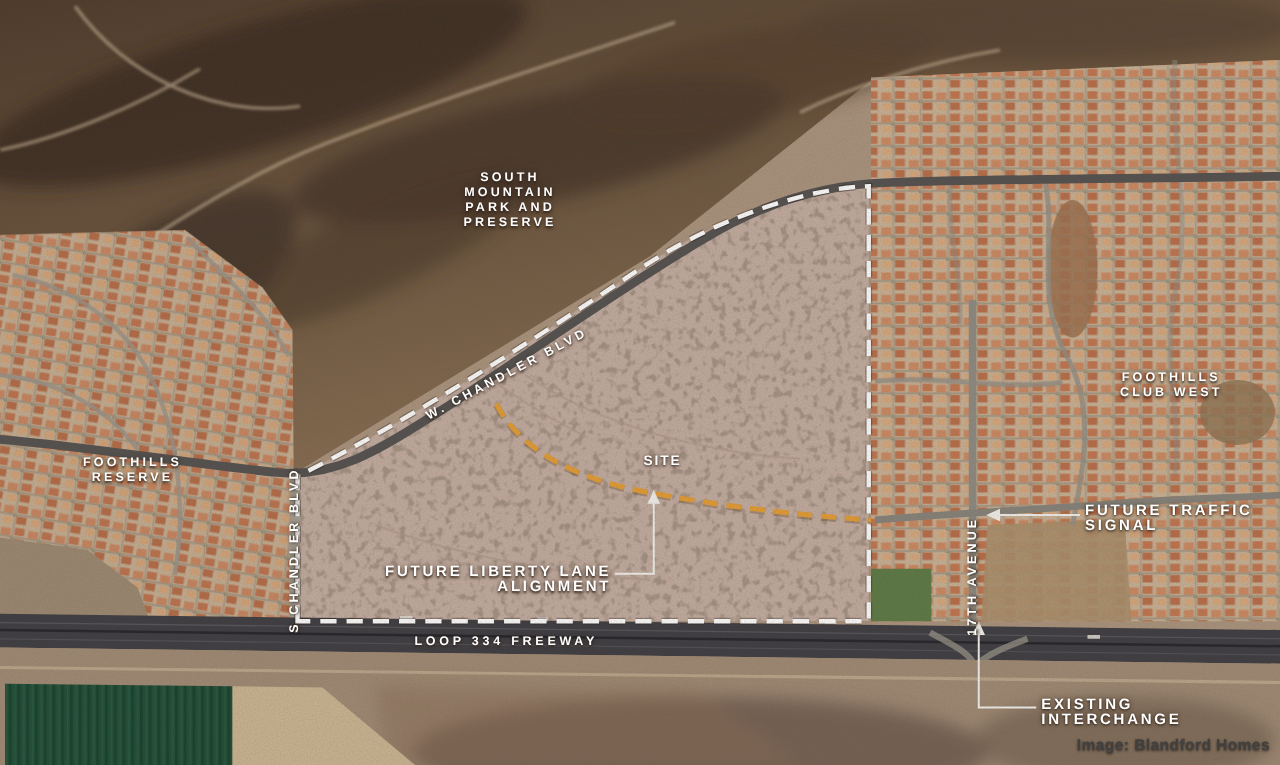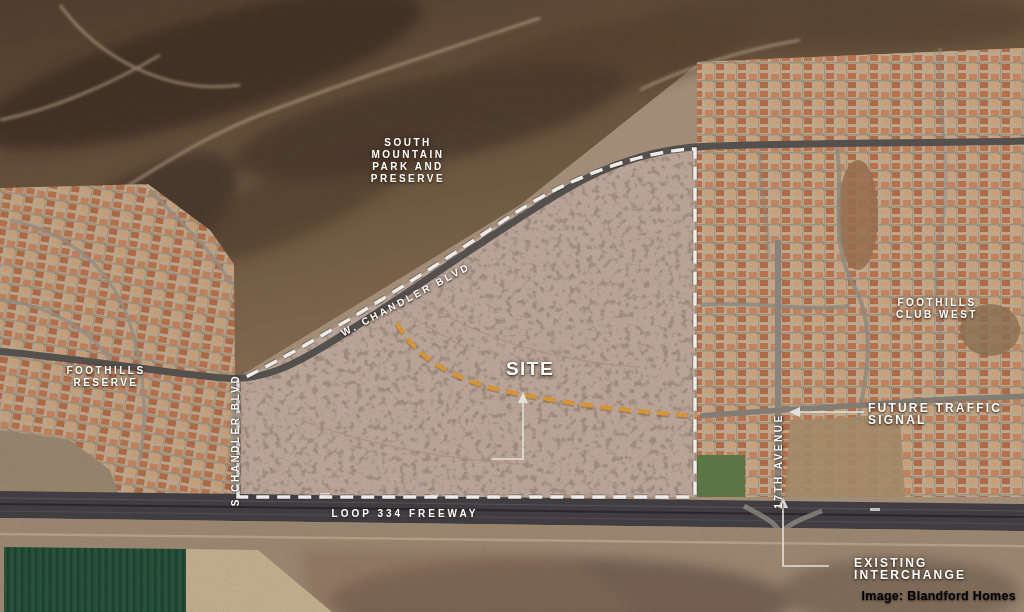--- a/index.html
+++ b/index.html
@@ -6,23 +6,23 @@
   #stage{position:relative;width:1024px;height:612px;overflow:hidden;
          font-family:"Liberation Sans",sans-serif;background:#ab947e;}
   #stage svg{position:absolute;left:0;top:0;}
   .lbl{position:absolute;color:#fff;font-weight:bold;font-size:10px;line-height:12px;
        letter-spacing:2.5px;white-space:pre-line;
        text-shadow:0 1px 2px rgba(45,32,22,.95),0 0 4px rgba(45,32,22,.55);}
   .c{transform:translate(-50%,0);text-align:center;}
   .r{text-align:right;}
   .rot-road{transform:translate(-50%,-50%) rotate(-28deg);letter-spacing:2.8px;}
   .rot-vert{transform:translate(-50%,-50%) rotate(-90deg);white-space:nowrap;}
-  .site-lbl{font-size:19px;letter-spacing:1.5px;line-height:16px;text-align:center;}
+  .site-lbl{font-size:11px;letter-spacing:1.5px;line-height:16px;text-align:center;}
   .small-ann{font-size:12px;letter-spacing:2.2px;}
-  .credit{position:absolute;right:8px;top:589px;color:#000000;font-weight:bold;
+  .credit{position:absolute;right:8px;top:589px;color:#404040;font-weight:bold;
           font-size:12.5px;letter-spacing:.3px;
           text-shadow:0 1px 2px rgba(30,25,20,.8);}
 </style>
 </head>
 <body>
 
 <div id="stage">
 
 <svg width="1024" height="612" viewBox="0 0 1024 612">
   <defs>
@@ -177,20 +177,22 @@
 MOUNTAIN
 PARK AND
 PRESERVE</div>
 <div class="lbl c" style="left:106px;top:365px;">FOOTHILLS
 RESERVE</div>
 <div class="lbl c" style="left:937px;top:297px;">FOOTHILLS
 CLUB WEST</div>
 <div class="lbl rot-road" style="left:406px;top:300px;">W. CHANDLER BLVD</div>
 <div class="lbl rot-vert" style="left:236px;top:440px;">S CHANDLER BLVD</div>
 <div class="lbl c site-lbl" style="left:530px;top:361px;">SITE</div>
+<div class="lbl r small-ann" style="right:535px;top:451px;">FUTURE LIBERTY LANE
+ALIGNMENT</div>
 <div class="lbl c" style="left:405px;top:508px;letter-spacing:3px;">LOOP 334 FREEWAY</div>
 <div class="lbl rot-vert" style="left:779px;top:461px;">17TH AVENUE</div>
 <div class="lbl small-ann" style="left:868px;top:402px;">FUTURE TRAFFIC
 SIGNAL</div>
-<div class="lbl small-ann" style="left:833px;top:557px;margin-left:21px;">EXISTING INTERCHANGE</div>
+<div class="lbl small-ann" style="left:833px;top:557px;">EXISTING INTERCHANGE</div>
 <div class="credit">Image: Blandford Homes</div>
 
 </div>
 
 </body></html>

